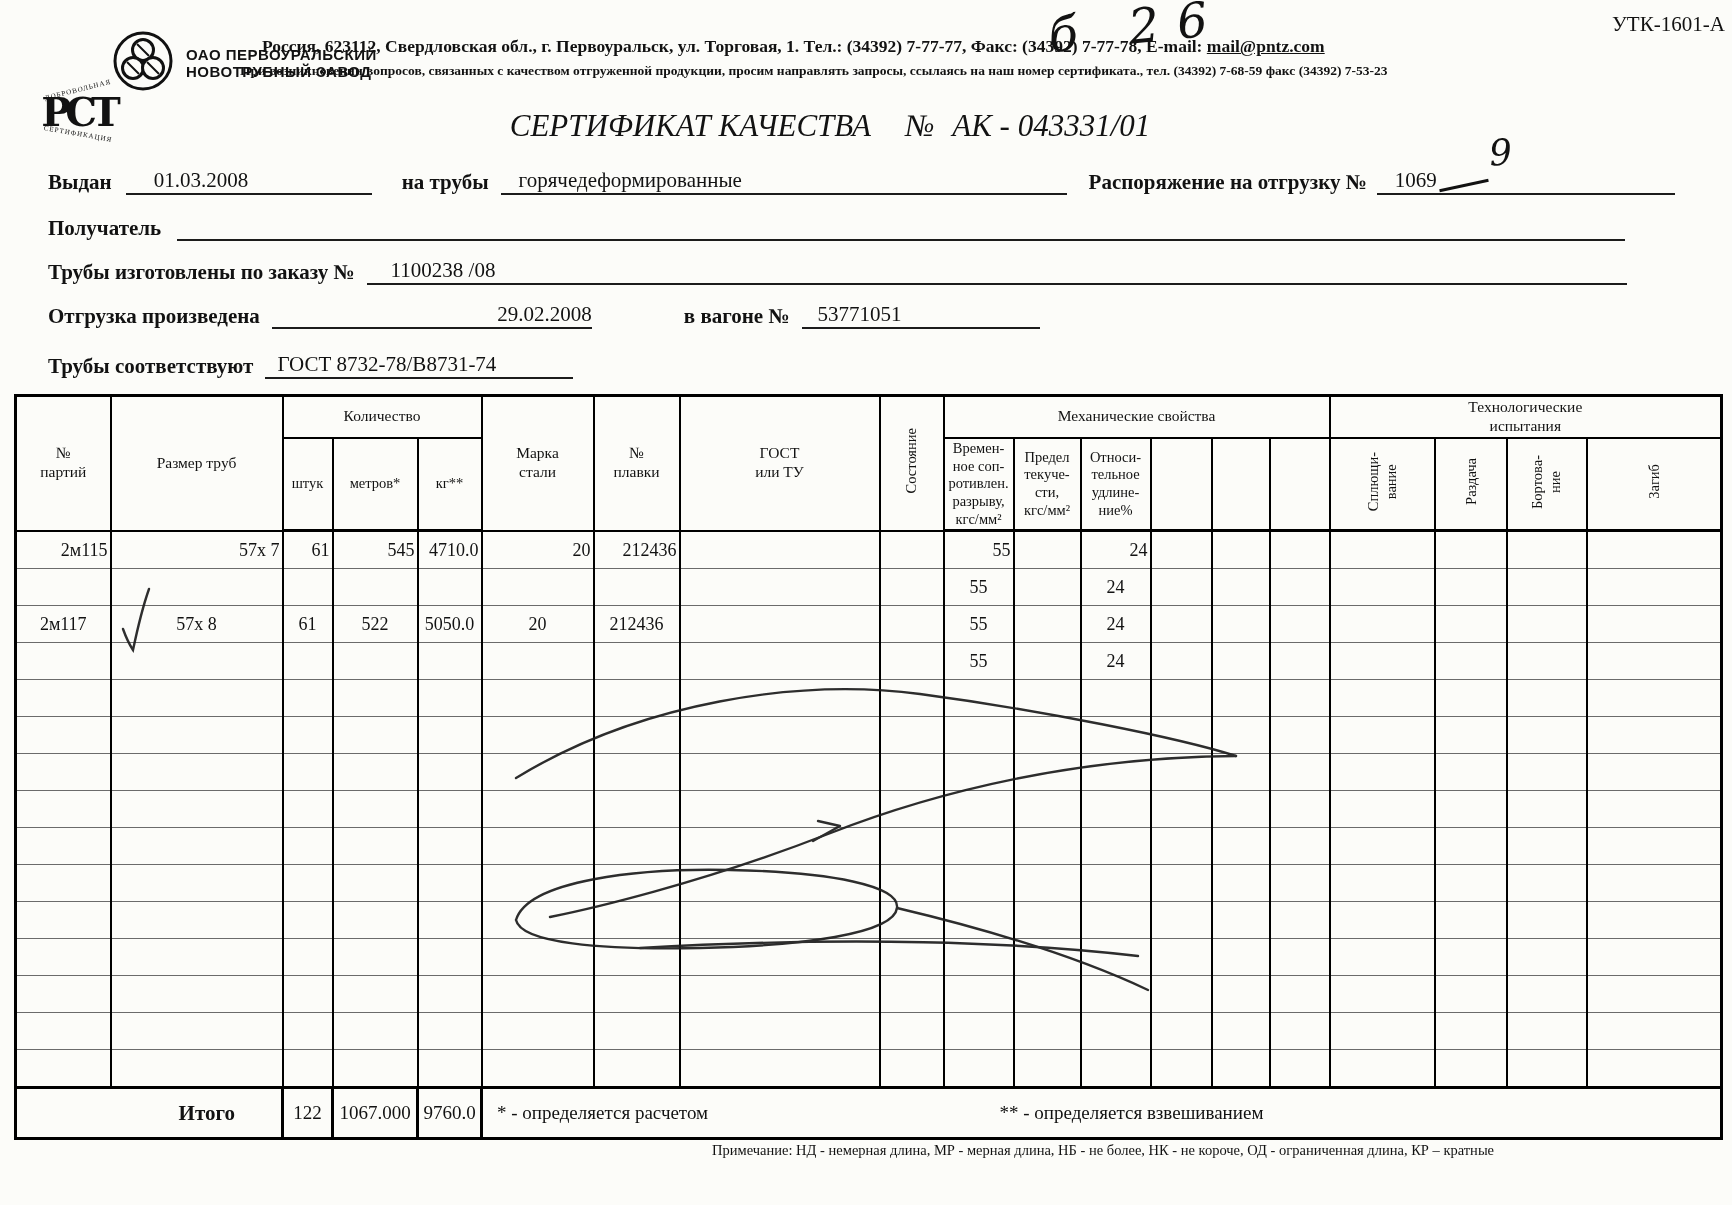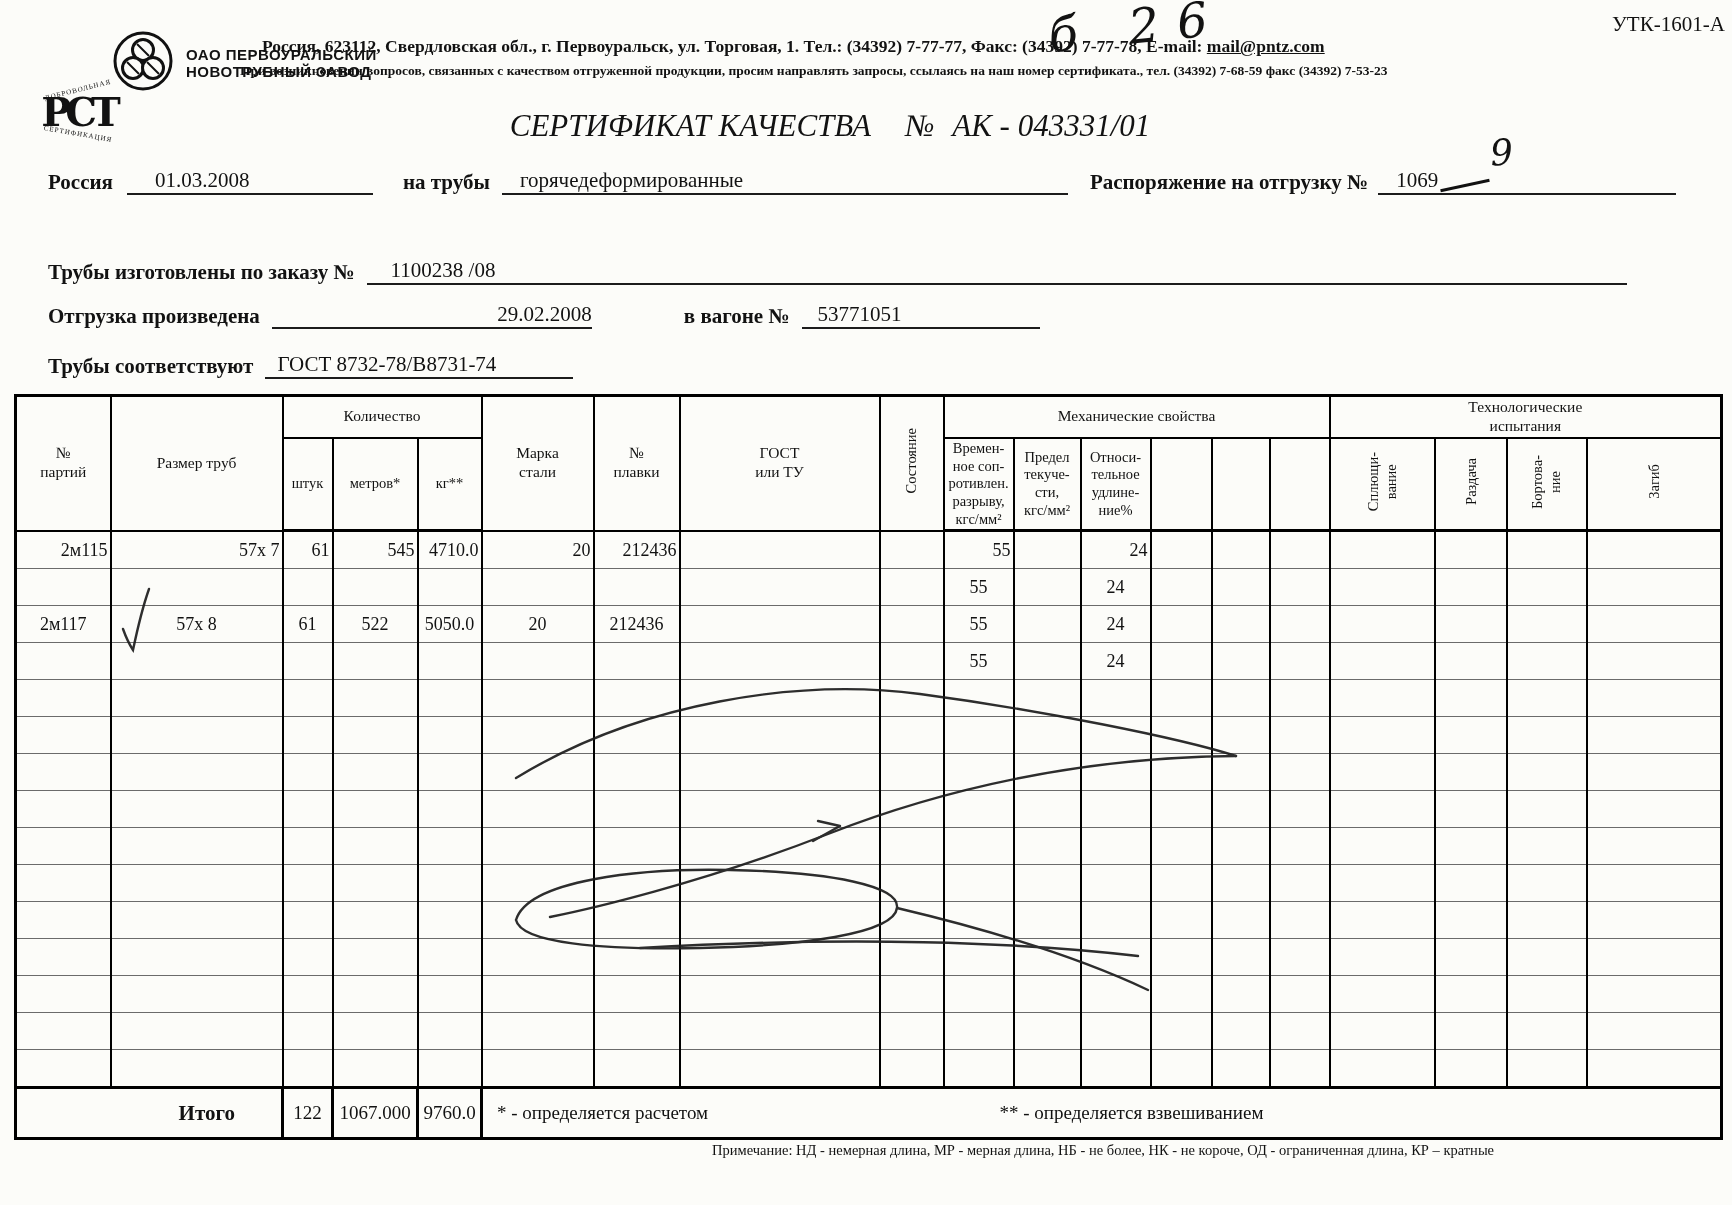--- a/index.html
+++ b/index.html
@@ -90,28 +90,32 @@
     <span class="tiny">ДОБРОВОЛЬНАЯ</span>
     <span class="mark">РСТ</span>
     <span class="tiny2">СЕРТИФИКАЦИЯ</span>
   </div>
 
   <div class="title">
     <span>СЕРТИФИКАТ КАЧЕСТВА</span><span class="gap"></span><span>№</span><span class="gap2"></span><span>АК -  043331/01</span>
   </div>
 
   <div class="frow" style="top:168px;">
-    <span class="lbl">Россия</span>
+    <span class="lbl">Выдан</span>
     <span class="uline" style="width:218px; padding-left:28px; margin-left:14px;">01.03.2008</span>
     <span class="lbl" style="margin-left:30px;">на трубы</span>
     <span class="uline" style="width:548px; padding-left:18px; margin-left:12px;">горячедеформированные</span>
     <span class="lbl" style="margin-left:22px;">Распоряжение на отгрузку №</span>
     <span class="uline" style="width:280px; padding-left:18px; margin-left:10px;"><span>1069</span><span class="hand-dash"></span><span class="hand-nine">9</span></span>
   </div>
 
+  <div class="frow" style="top:216px;">
+    <span class="lbl">Получатель</span>
+    <span class="uline" style="width:1448px; margin-left:16px;"></span>
+  </div>
 
   <div class="frow" style="top:258px;">
     <span class="lbl">Трубы изготовлены по заказу №</span>
     <span class="uline" style="width:1236px; padding-left:24px; margin-left:12px;">1100238   /08</span>
   </div>
 
   <div class="frow" style="top:302px;">
     <span class="lbl">Отгрузка произведена</span>
     <span class="uline" style="width:300px; padding-left:20px; margin-left:12px;text-align:right;">29.02.2008</span>
     <span class="lbl" style="margin-left:92px;">в вагоне №</span>

